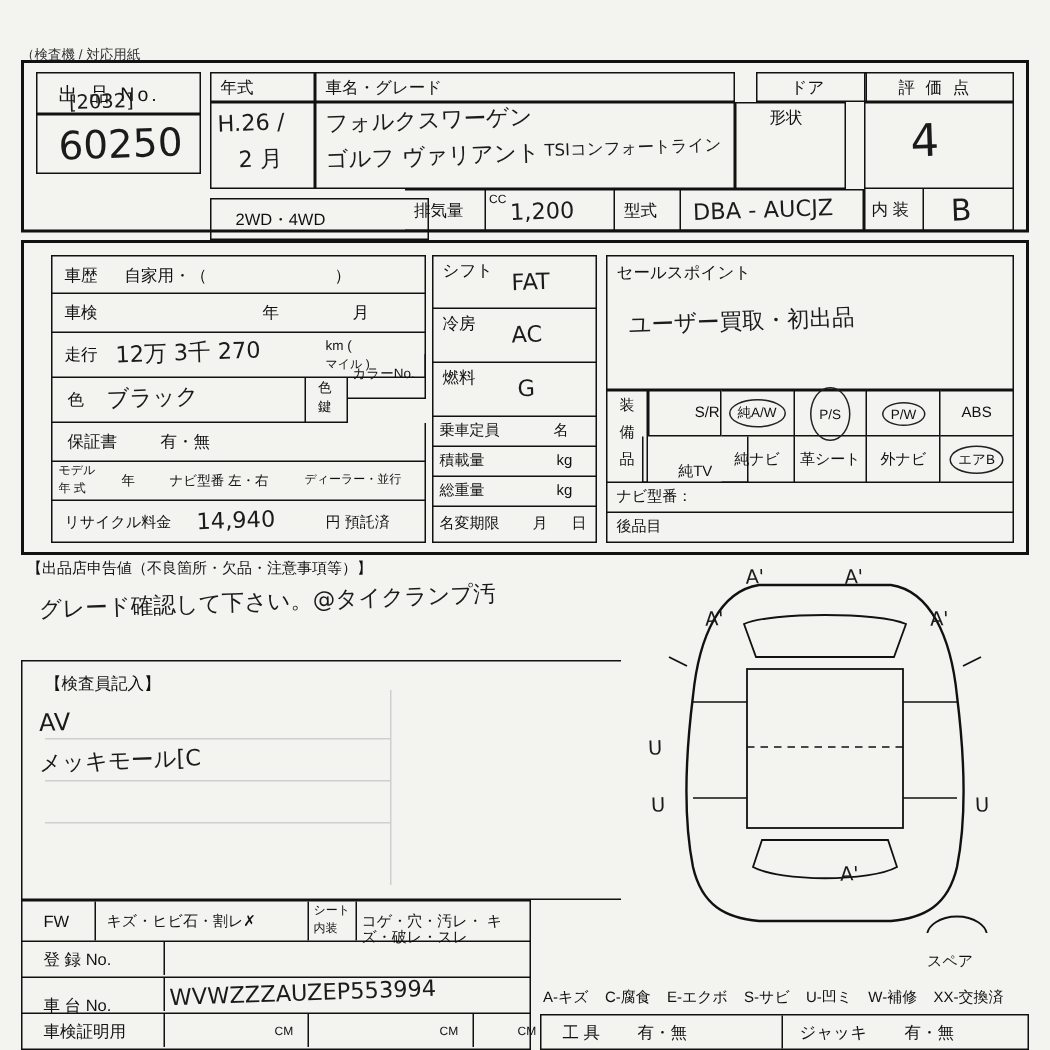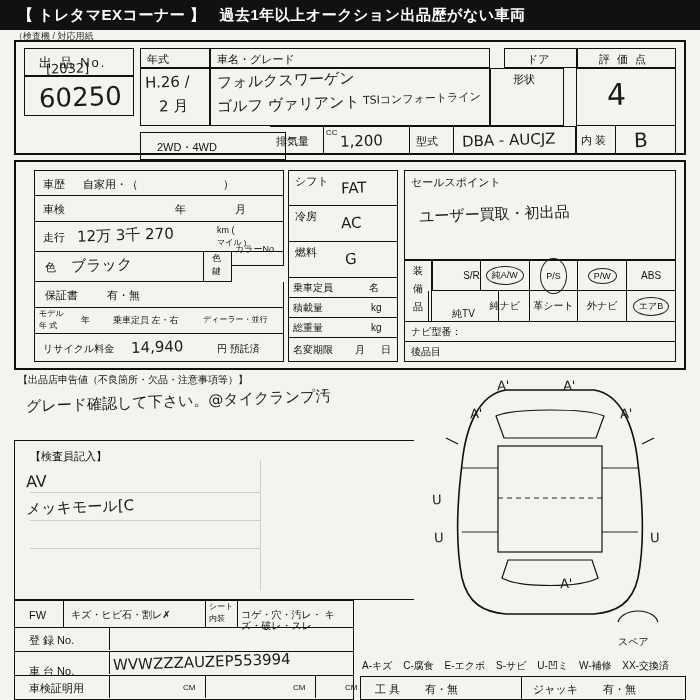--- a/index.html
+++ b/index.html
@@ -38,24 +38,20 @@
   #header-band .sub{font-size:15px;margin-left:14px;font-weight:bold;}
   #subheader{
     position:absolute;left:14px;top:30px;font-size:9px;color:#333;
   }
 </style>
 </head>
 <body>
 
 <div class="sheet">
 
-  <div id="header-band">
-    <span class="bracket">【 トレタマEXコーナー 】</span>
-    <span class="sub">過去1年以上オークション出品歴がない車両</span>
-  </div>
   <div id="subheader">（検査機 / 対応用紙</div>
 
   <div class="box" style="left:14px;top:40px;width:672px;height:115px;border-width:2px;"></div>
 
   <div class="box" style="left:24px;top:48px;width:110px;height:28px;">
     <div class="lbl" style="left:14px;top:7px;font-size:13px;letter-spacing:2px;">出 品 No.</div>
   </div>
   <div class="lbl hand sm" style="left:46px;top:62px;">[2032]</div>
   <div class="box" style="left:24px;top:76px;width:110px;height:40px;">
     <div class="hand xl" style="position:absolute;left:14px;top:5px;">60250</div>
@@ -145,21 +141,21 @@
     <div class="lbl" style="left:3px;top:9px;font-size:9px;">カラーNo.</div>
   </div>
   <div class="box" style="left:34px;top:282px;width:250px;height:26px;border-top:none;">
     <div class="lbl" style="left:10px;top:7px;">保証書</div>
     <div class="lbl" style="left:72px;top:7px;">有・無</div>
   </div>
   <div class="box" style="left:34px;top:308px;width:250px;height:26px;border-top:none;">
     <div class="lbl" style="left:4px;top:2px;font-size:8px;">モデル</div>
     <div class="lbl" style="left:4px;top:14px;font-size:8px;">年 式</div>
     <div class="lbl" style="left:46px;top:8px;font-size:9px;">年</div>
-    <div class="lbl" style="left:78px;top:8px;font-size:9px;">乗車定員 左・右</div>
+    <div class="lbl" style="left:78px;top:8px;font-size:9px;">ナビ型番 左・右</div>
     <div class="lbl" style="left:168px;top:8px;font-size:8px;">ディーラー・並行</div>
   </div>
   <div class="box" style="left:34px;top:334px;width:250px;height:28px;border-top:none;">
     <div class="lbl" style="left:8px;top:9px;font-size:10px;">リサイクル料金</div>
     <div class="hand" style="position:absolute;left:96px;top:4px;">14,940</div>
     <div class="lbl" style="left:182px;top:9px;font-size:10px;">円 預託済</div>
   </div>
 
   <div class="box" style="left:288px;top:170px;width:110px;height:36px;">
     <div class="lbl" style="left:6px;top:4px;">シフト</div>

